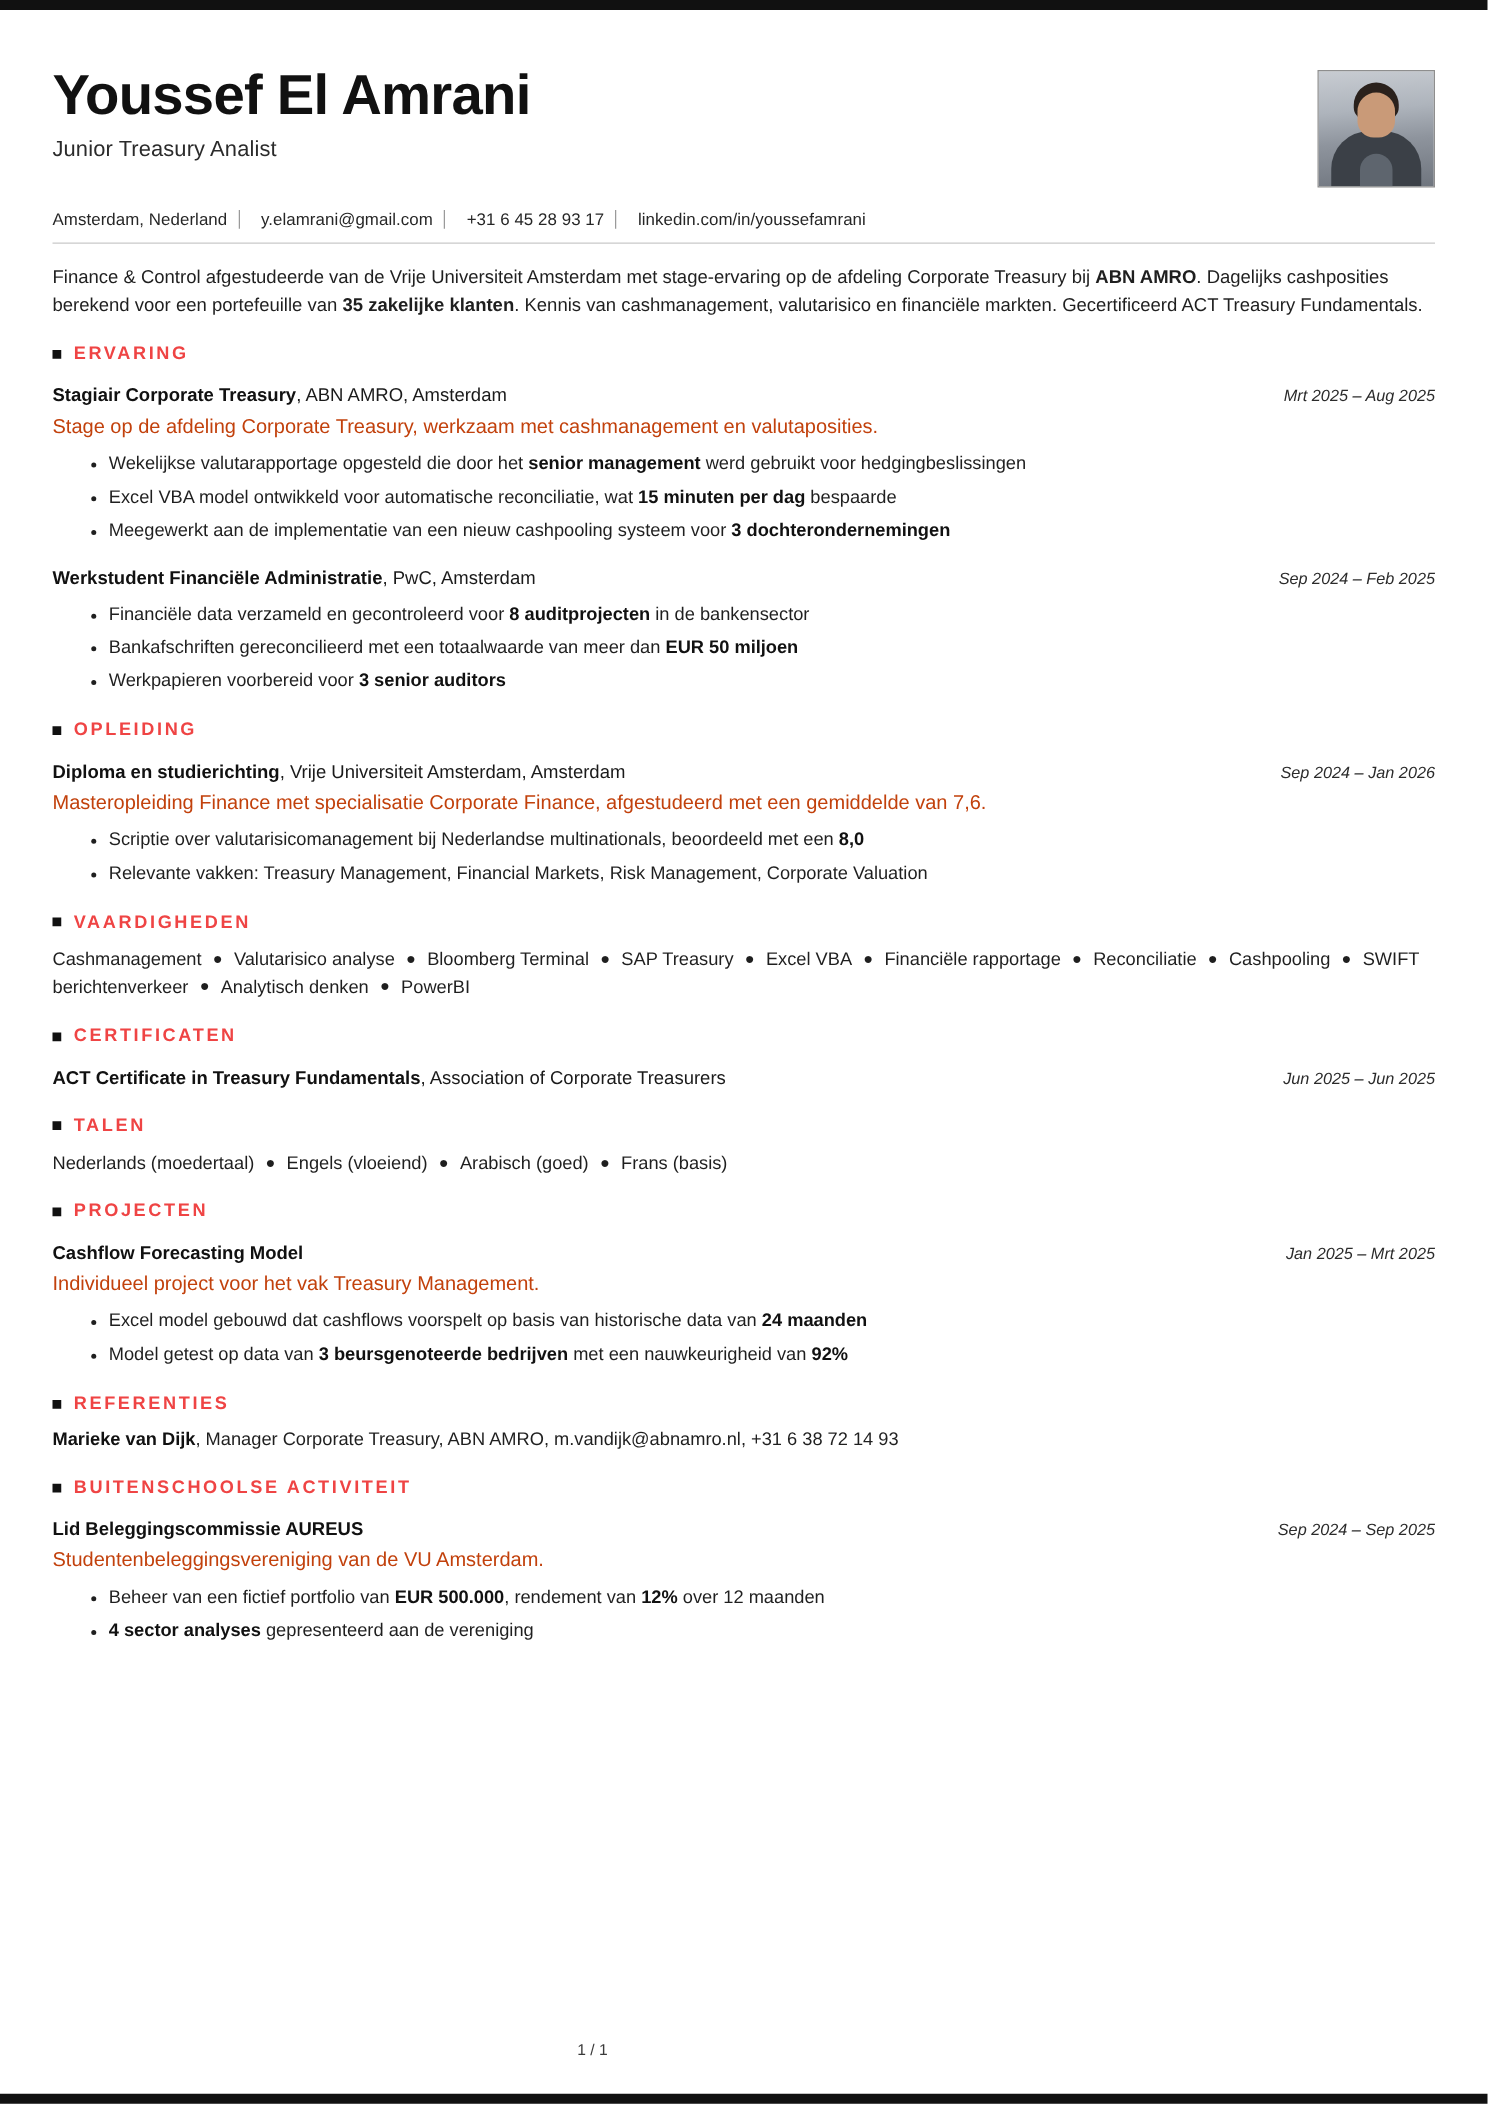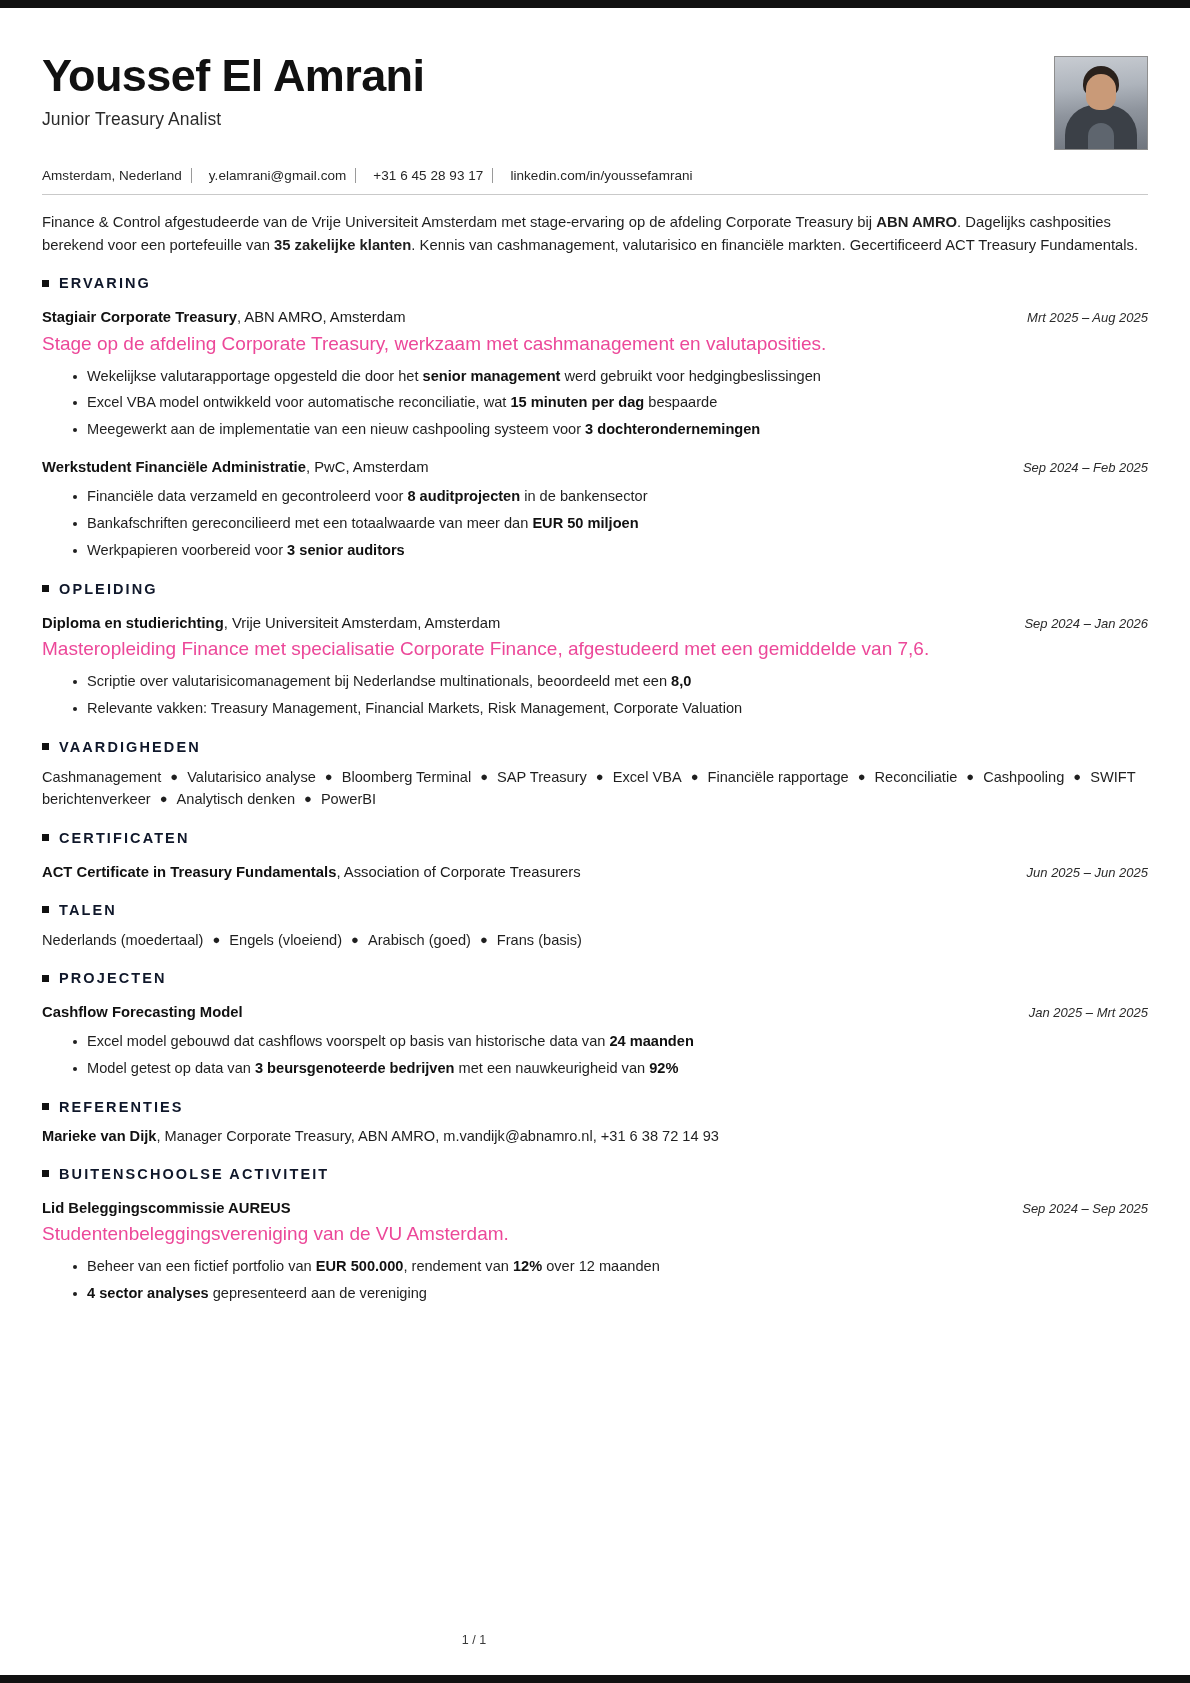--- a/index.html
+++ b/index.html
@@ -136,21 +136,21 @@
   }
 
   
   .section { margin-top: 19px; }
   .section-head {
     display: flex;
     align-items: center;
     font-size: 14.5px;
     font-weight: 700;
     letter-spacing: 2.1px;
-    color: #0f172a;
+    color: #ef4444;
     margin-bottom: 11px;
   }
   .sq {
     width: 7px; height: 7px;
     background: #111111;
     margin-right: 10px;
     flex: 0 0 auto;
     position: relative;
     top: 0px;
   }
@@ -170,22 +170,22 @@
   }
   .entry-title b { font-weight: 700; color: #111111; }
   .entry-date {
     font-size: 13px;
     font-style: italic;
     color: #2b2b2b;
     white-space: nowrap;
     flex: 0 0 auto;
   }
   .entry-desc {
-    font-size: 19px;
-    color: #ec4899;
+    font-size: 16px;
+    color: #c2410c;
     line-height: 1.45;
     margin-top: 2px;
   }
 
   ul.bullets {
     margin: 8px 0 0 0;
     padding: 0 0 0 31px;
     list-style: none;
   }
   ul.bullets li {
@@ -358,20 +358,21 @@
   <div class="section">
     <div class="section-head">
       <span class="sq"></span>
       <span>PROJECTEN</span>
     </div>
     <div class="entry">
       <div class="entry-top">
         <div class="entry-title"><b>Cashflow Forecasting Model</b></div>
         <div class="entry-date">Jan 2025 – Mrt 2025</div>
       </div>
+      <div class="entry-desc">Individueel project voor het vak Treasury Management.</div>
       <ul class="bullets">
         <li><span>Excel model gebouwd dat cashflows voorspelt op basis van historische data van </span><b>24 maanden</b><span></span></li>
         <li><span>Model getest op data van </span><b>3 beursgenoteerde bedrijven</b><span> met een nauwkeurigheid van </span><b>92%</b></li>
       </ul>
     </div>
   </div>
 
   <div class="section">
     <div class="section-head">
       <span class="sq"></span>

